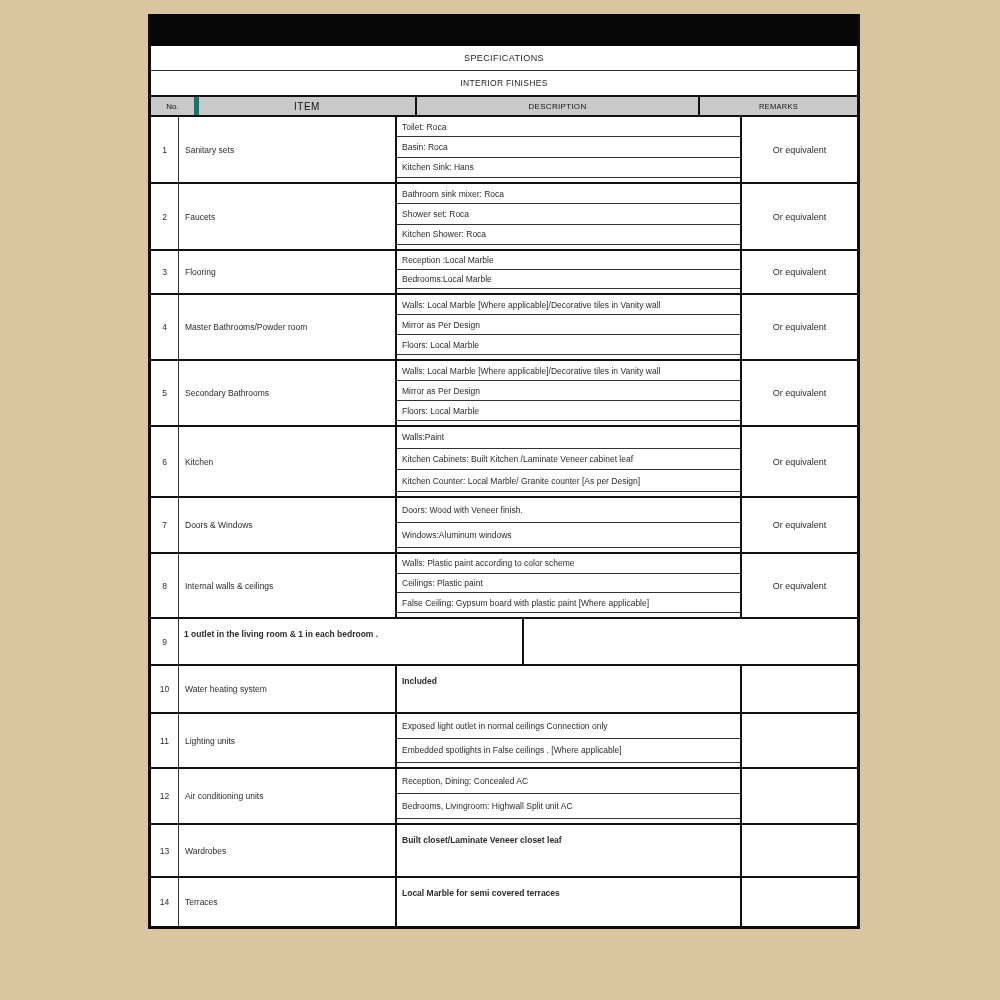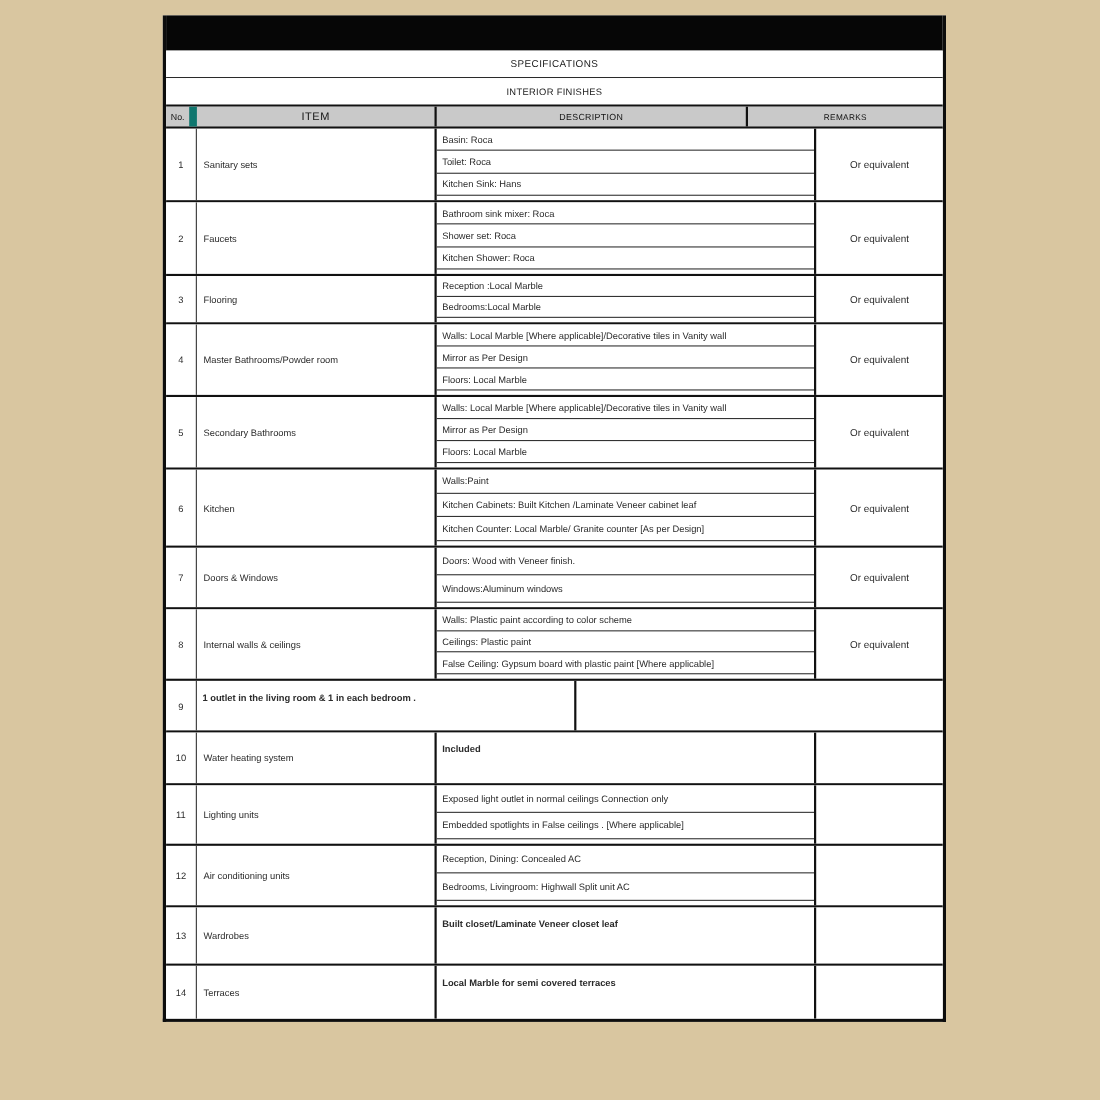--- a/index.html
+++ b/index.html
@@ -24,21 +24,21 @@
   }
   .subtitle-row {
     height:26px; background:#ffffff; border-bottom:2px solid #111;
     display:flex; align-items:center; justify-content:center;
     font-size:8.5px; letter-spacing:.3px; color:#1d1d1d;
   }
   .thead { display:flex; height:20px; background:#c9c9c9; border-bottom:2px solid #111; }
   .thead > div {
     display:flex; align-items:center; justify-content:center; color:#111;
   }
-  .h-no      { width:28px;  border-right:7px solid #0f766e; font-size:8px; }
+  .h-no      { width:48px;  border-right:5px solid #0f766e; font-size:8px; }
   .h-item    { width:218px; border-right:2px solid #111; font-size:10px; letter-spacing:.5px; }
   .h-desc    { width:283px; border-right:2px solid #111; font-size:8px; letter-spacing:.3px; }
   .h-remarks { flex:1; font-size:7.5px; letter-spacing:.3px; }
 
   .trow { display:flex; border-bottom:2px solid #111; background:#fff; }
   .trow:last-child { border-bottom:none; }
   .c-no {
     width:28px; border-right:1px solid #333;
     display:flex; align-items:center; justify-content:center; font-size:8.5px;
   }
@@ -80,22 +80,22 @@
       <div class="h-no">No.</div>
       <div class="h-item">ITEM</div>
       <div class="h-desc">DESCRIPTION</div>
       <div class="h-remarks">REMARKS</div>
     </div>
     <div id="table-body">
   <div class="trow" style="height: 67px;">
     <div class="c-no">1</div>
     <div class="c-item">Sanitary sets</div>
     <div class="c-desc">
+            <div class="desc-sub">Toilet: Roca</div>
             <div class="desc-sub">Basin: Roca</div>
-            <div class="desc-sub">Toilet: Roca</div>
             <div class="desc-sub">Kitchen Sink: Hans</div>
           </div>
     <div class="c-remarks">Or equivalent</div>
   </div>
 
   <div class="trow" style="height: 67px;">
     <div class="c-no">2</div>
     <div class="c-item">Faucets</div>
     <div class="c-desc">
             <div class="desc-sub">Bathroom sink mixer:  Roca</div>

